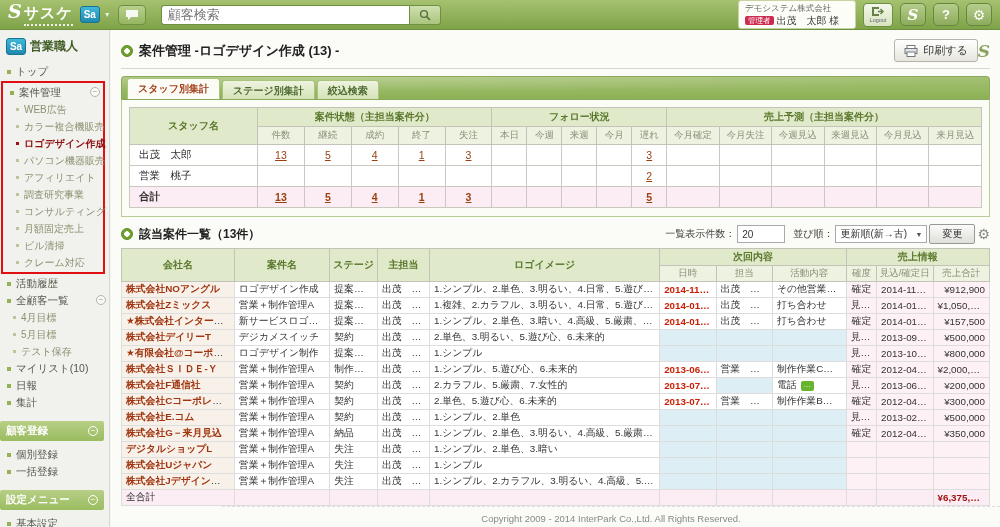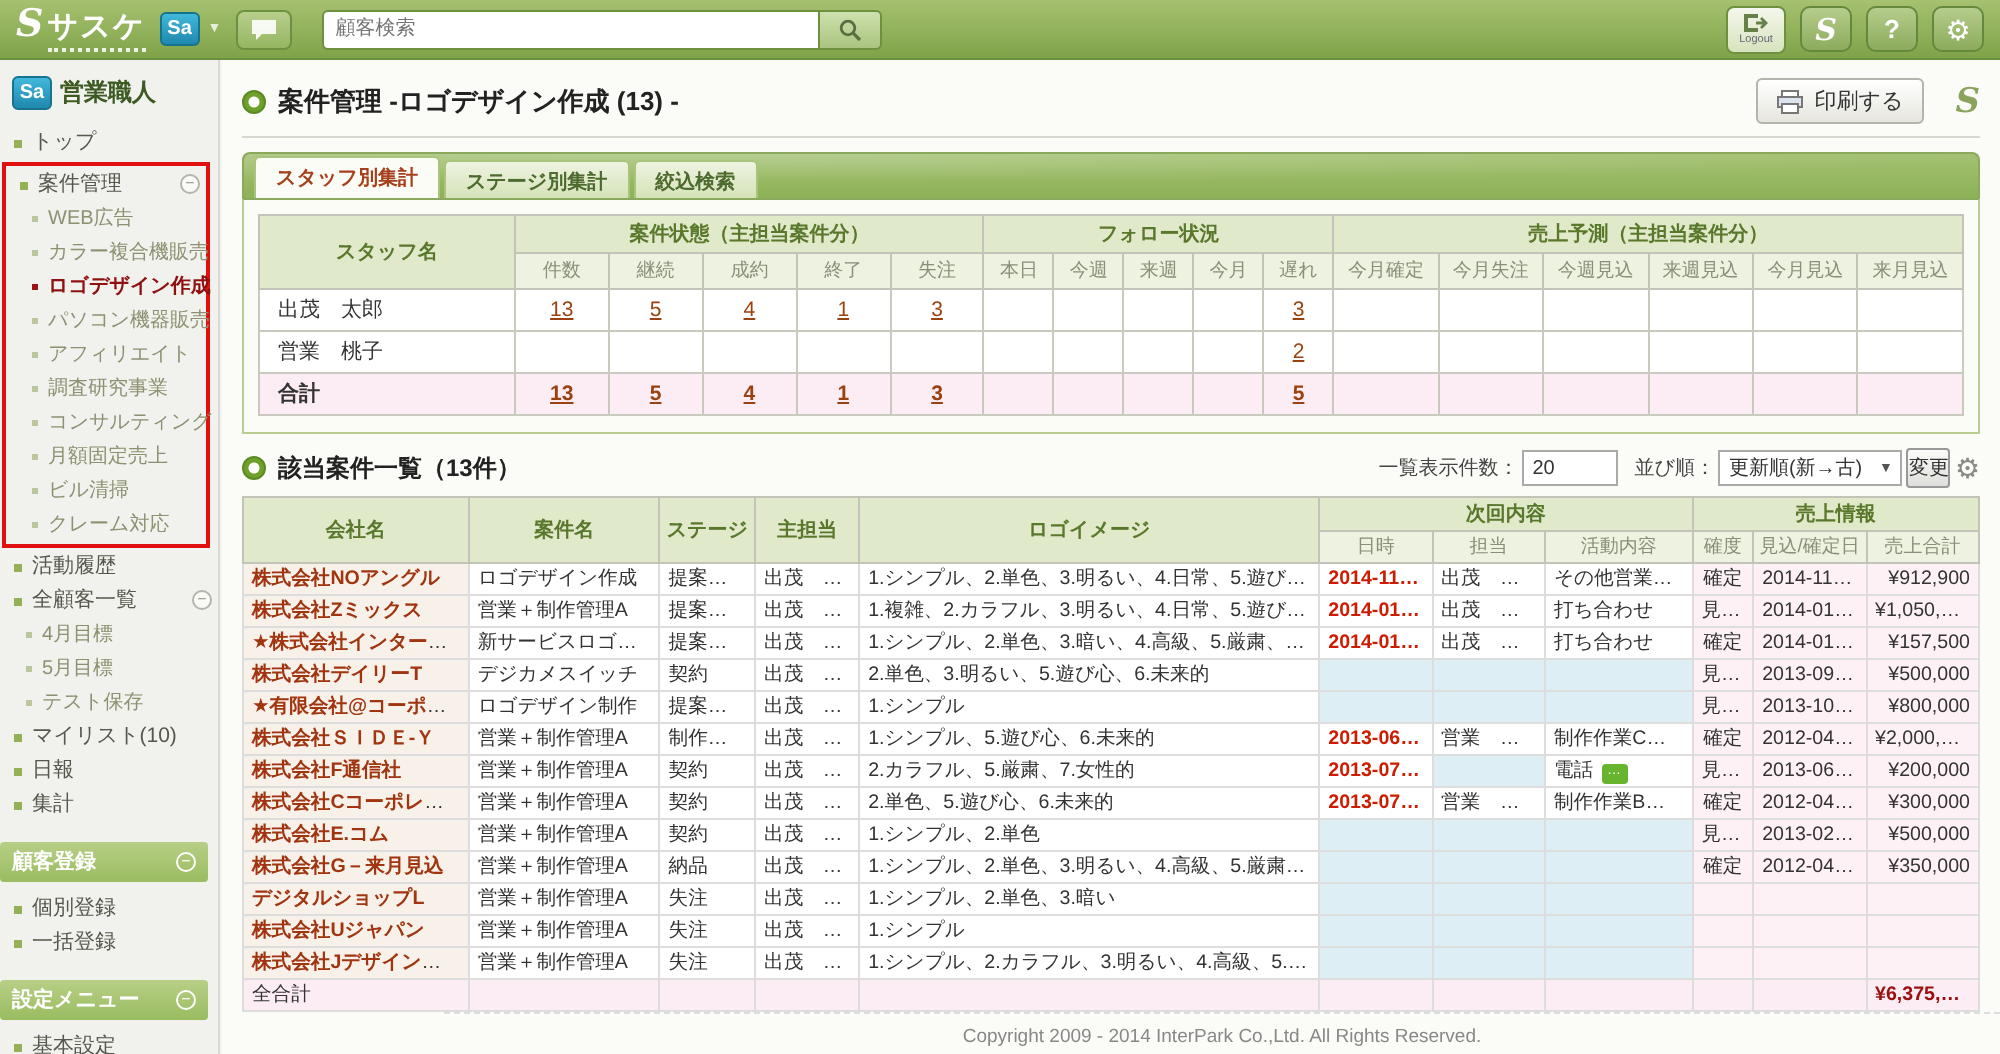--- a/index.html
+++ b/index.html
@@ -8,21 +8,21 @@
 a{cursor:pointer}
 
 .topbar{position:absolute;top:0;left:0;right:0;height:30px;background:linear-gradient(#a6c170,#7fa349);display:flex;align-items:center;padding:0 8px;gap:7px;border-bottom:1px solid #6d9140;z-index:5}
 .logo{display:flex;align-items:baseline;gap:2px;color:#fff}
 .logo-s{font-family:"DejaVu Serif",serif;font-style:italic;font-weight:bold;font-size:19px;line-height:16px}
 .logo-txt{font-size:15px;font-weight:bold;letter-spacing:1px;border-bottom:2px dotted rgba(255,255,255,.85);padding-bottom:1px}
 .sa-badge{width:20px;height:17px;background:linear-gradient(#41b8da,#1f88ae);border:1px solid #17748f;border-radius:3px;color:#fff;font-weight:bold;font-size:10px;display:flex;align-items:center;justify-content:center;flex:0 0 auto}
 .badge-caret{color:#e7efda;font-size:7px;margin-left:-3px}
 .chat-btn{width:28px;height:20px;border:1px solid #6d9140;border-radius:4px;background:linear-gradient(#b8cf8d,#96b662);display:flex;align-items:center;justify-content:center}
 .search-wrap{display:flex;align-items:center;margin-left:8px}
-.search-input{width:248px;height:20px;border:1px solid #6d9140;border-right:none;border-radius:3px 0 0 3px;padding:0 6px;font-size:10px;color:#444;background:#fff;outline:none}
+.search-input{width:248px;height:20px;border:1px solid #6d9140;border-right:none;border-radius:3px 0 0 3px;padding:0 6px;font-size:13px;color:#444;background:#fff;outline:none}
 .search-btn{height:20px;width:32px;border:1px solid #6d9140;border-radius:0 3px 3px 0;background:linear-gradient(#cfe0ae,#aac47e);display:flex;align-items:center;justify-content:center}
 .top-spacer{flex:1}
 .user-box{background:#fdfdf8;border:1px solid #c6d4a2;border-radius:3px;padding:2px 6px;line-height:11px;min-width:118px}
 .user-company{font-size:8.5px;color:#666}
 .user-line{display:flex;align-items:center;gap:3px;margin-top:1px}
 .role-badge{background:#cc2a50;color:#fff;font-size:7.5px;border-radius:2px;padding:0 3px;line-height:9px}
 .user-name{font-size:10px;color:#333}
 .logout-btn{width:30px;height:24px;border:1px solid #6d9140;border-radius:4px;background:linear-gradient(#f4f7ec,#d7e3bd);display:flex;flex-direction:column;align-items:center;justify-content:center;gap:0}
 .logout-label{font-size:5.5px;color:#667;line-height:6px}
 .sq-btn{width:26px;height:23px;border:1px solid #64883c;border-radius:5px;background:linear-gradient(#b6cd8c,#8cab5c);color:#fff;display:flex;align-items:center;justify-content:center;font-size:13px;font-weight:bold}
@@ -42,21 +42,21 @@
 .toggle{position:absolute;right:3px;top:3px;width:10px;height:10px;border:1px solid #b5b5ac;border-radius:50%;color:#9a9a90;font-size:8px;line-height:8px;text-align:center;background:#fafaf6}
 .red-box{border:2px solid #e01010;margin:1px 4px 1px 1px;padding:1px 0}
 .side-section{background:linear-gradient(#b7cf86,#9abc60);border-radius:2px;margin:10px 5px 5px 0;padding:3px 6px;display:flex;align-items:center;justify-content:space-between;cursor:pointer}
 .sec-label{color:#fff;font-weight:bold;font-size:10.5px}
 .sec-toggle{width:10px;height:10px;border:1px solid #fff;border-radius:50%;color:#fff;font-size:8px;line-height:8px;text-align:center}
 
 .main{position:absolute;top:30px;left:111px;right:0;bottom:0;background:#fbfbf7;padding:5px 10px 0}
 .title-row{display:flex;align-items:center;gap:6px;padding:4px 0 6px;border-bottom:1px solid #d8d8d0;margin-bottom:7px}
 .sec-icon{flex:0 0 auto;width:12px;height:12px;border-radius:50%;background:radial-gradient(circle at 50% 50%,#fff 0 2.5px,#6fa02c 3px 6px);border:1px solid #5c8a22}
 .page-title{font-size:13px;font-weight:bold;color:#222}
-.title-right{margin-left:auto;display:flex;align-items:center;gap:16px}
+.title-right{margin-left:auto;display:flex;align-items:center;gap:0}
 .print-btn{display:flex;align-items:center;gap:5px;background:linear-gradient(#ffffff,#e6e6de);border:1px solid #b4b4aa;border-radius:3px;padding:3px 9px;font-size:11px;color:#333;cursor:pointer}
 .refresh-btn{border:none;background:none;font-family:"DejaVu Serif",serif;font-style:italic;font-weight:bold;font-size:17px;color:#8aa45e;cursor:pointer}
 
 .tab-band{height:23px;border-radius:4px 4px 0 0;background:radial-gradient(140% 120% at 25% 0%,rgba(255,255,255,.22),rgba(255,255,255,0) 55%),linear-gradient(#a4c172,#8db156);display:flex;align-items:flex-end;padding-left:5px;gap:2px;border:1px solid #8aa95c;border-bottom:none}
 .tab{height:19px;padding:3px 10px;font-size:10px;font-weight:bold;color:#4e6b2f;background:linear-gradient(#eef3e0,#d5e3b8);border:1px solid #a9c47c;border-bottom:none;border-radius:3px 3px 0 0;cursor:pointer}
 .tab.active{height:21px;background:#fcfcf6;color:#a5401c;position:relative;z-index:2}
 .panel-body{border:1px solid #b9cc93;border-top:1px solid #8aa95c;background:#fcfcf6;padding:7px 7px 8px;margin-bottom:7px}
 
 table{border-collapse:collapse;width:100%;table-layout:fixed}
 .sum-table th{border:1px solid #c3c3ba;padding:2px}
@@ -66,21 +66,21 @@
 .sum-table td.name{text-align:left;padding-left:9px;color:#333}
 .sum-table tr.total td{background:#fcecf3;font-weight:bold}
 .num-link{color:#9a4110;text-decoration:underline}
 
 .list-head{display:flex;align-items:center;gap:6px;margin:2px 0 4px}
 .list-title{font-size:12px;font-weight:bold;color:#222}
 .list-controls{margin-left:auto;display:flex;align-items:center;gap:2px;font-size:10px;color:#444}
 .pp-input{width:48px;height:18px;border:1px solid #aaa;padding:0 4px;font-size:10px;color:#333}
 .select-box{display:flex;align-items:center;justify-content:space-between;width:92px;height:18px;border:1px solid #aaa;background:#fff;padding:0 4px;font-size:10px;color:#333;cursor:pointer}
 .sel-arrow{font-size:7px;color:#555}
-.change-btn{background:linear-gradient(#fbfbf8,#dededa);border:1px solid #999;border-radius:2px;padding:2px 0;font-size:10px;color:#333;cursor:pointer}
+.change-btn{background:linear-gradient(#fbfbf8,#dededa);border:1px solid #999;border-radius:2px;padding:2px 12px;font-size:10px;color:#333;cursor:pointer}
 .gear{font-size:14px;color:#8a8a82;cursor:pointer;line-height:14px}
 
 .main-table th{border:1px solid #c3c3ba;padding:1px 2px;overflow:hidden;white-space:nowrap}
 .main-table .grp{background:#e0e9c9;color:#5a782c;font-size:10px;font-weight:bold;height:15px}
 .main-table .subh{background:#eef2e0;color:#8a8f79;font-weight:normal;font-size:9.5px;height:14px}
 .main-table td{border:1px solid #ddd;height:15px;padding:1px 4px;background:#fff;font-size:9.8px;color:#333;overflow:hidden;white-space:nowrap;text-overflow:ellipsis}
 td.c-company{background:#f8f1e9}
 .company-link{color:#a03510;font-weight:bold;}
 td.c-stage,td.c-owner{text-align:left}
 td.c-ndate{color:#cc1d00;font-weight:bold;text-align:center}
@@ -121,20 +121,27 @@
     <button class="search-btn">
       <span>
         <svg width="12" height="12" viewBox="0 0 12 12">
             <circle cx="5" cy="5" r="3.4" fill="none" stroke="#5b6e43" stroke-width="1.4"></circle>
             <line x1="7.6" y1="7.6" x2="11" y2="11" stroke="#5b6e43" stroke-width="1.6"></line>
           </svg>
       </span>
     </button>
   </div>
   <div class="top-spacer"></div>
+  <div class="user-box">
+    <div class="user-company">デモシステム株式会社</div>
+    <div class="user-line">
+      <span class="role-badge">管理者</span>
+      <span class="user-name">出茂　太郎 様</span>
+    </div>
+  </div>
   <button class="logout-btn">
     <span>
       <svg width="14" height="11" viewBox="0 0 14 11">
           <path d="M1 1h7v2H3v5h5v2H1z" fill="#66804a"></path>
           <path d="M7 5.5h4M9.5 3l2.5 2.5L9.5 8" stroke="#66804a" stroke-width="1.4" fill="none"></path>
         </svg>
     </span>
     <span class="logout-label">Logout</span>
   </button>
   <button class="sq-btn">

